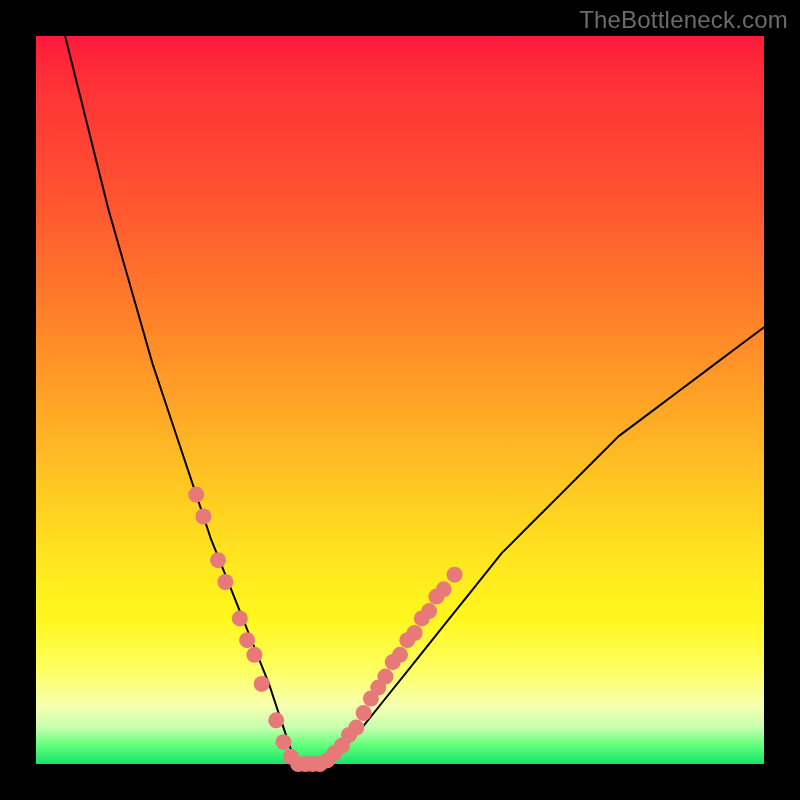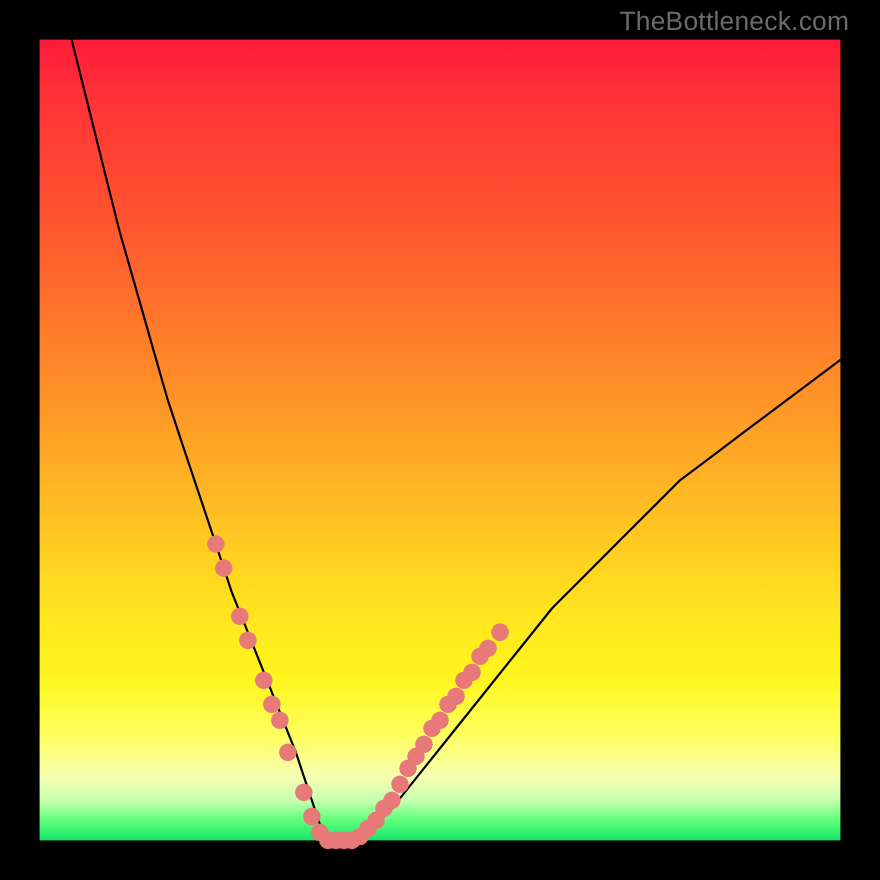--- a/index.html
+++ b/index.html
@@ -39,21 +39,21 @@
       #feff60 87%,
       #f7ffb0 92%,
       #c6ffb0 95%,
       #5eff7a 97.5%,
       #16e36a 100%
     );
   }
   .watermark {
     position: absolute;
     top: 6px;
-    right: 28px;
+    right: 12px;
     color: #6b6b6b;
     font-size: 24px;
     font-weight: 500;
     letter-spacing: 0.2px;
     user-select: none;
   }
   svg.curve {
     position: absolute;
     left: 0;
     top: 0;

